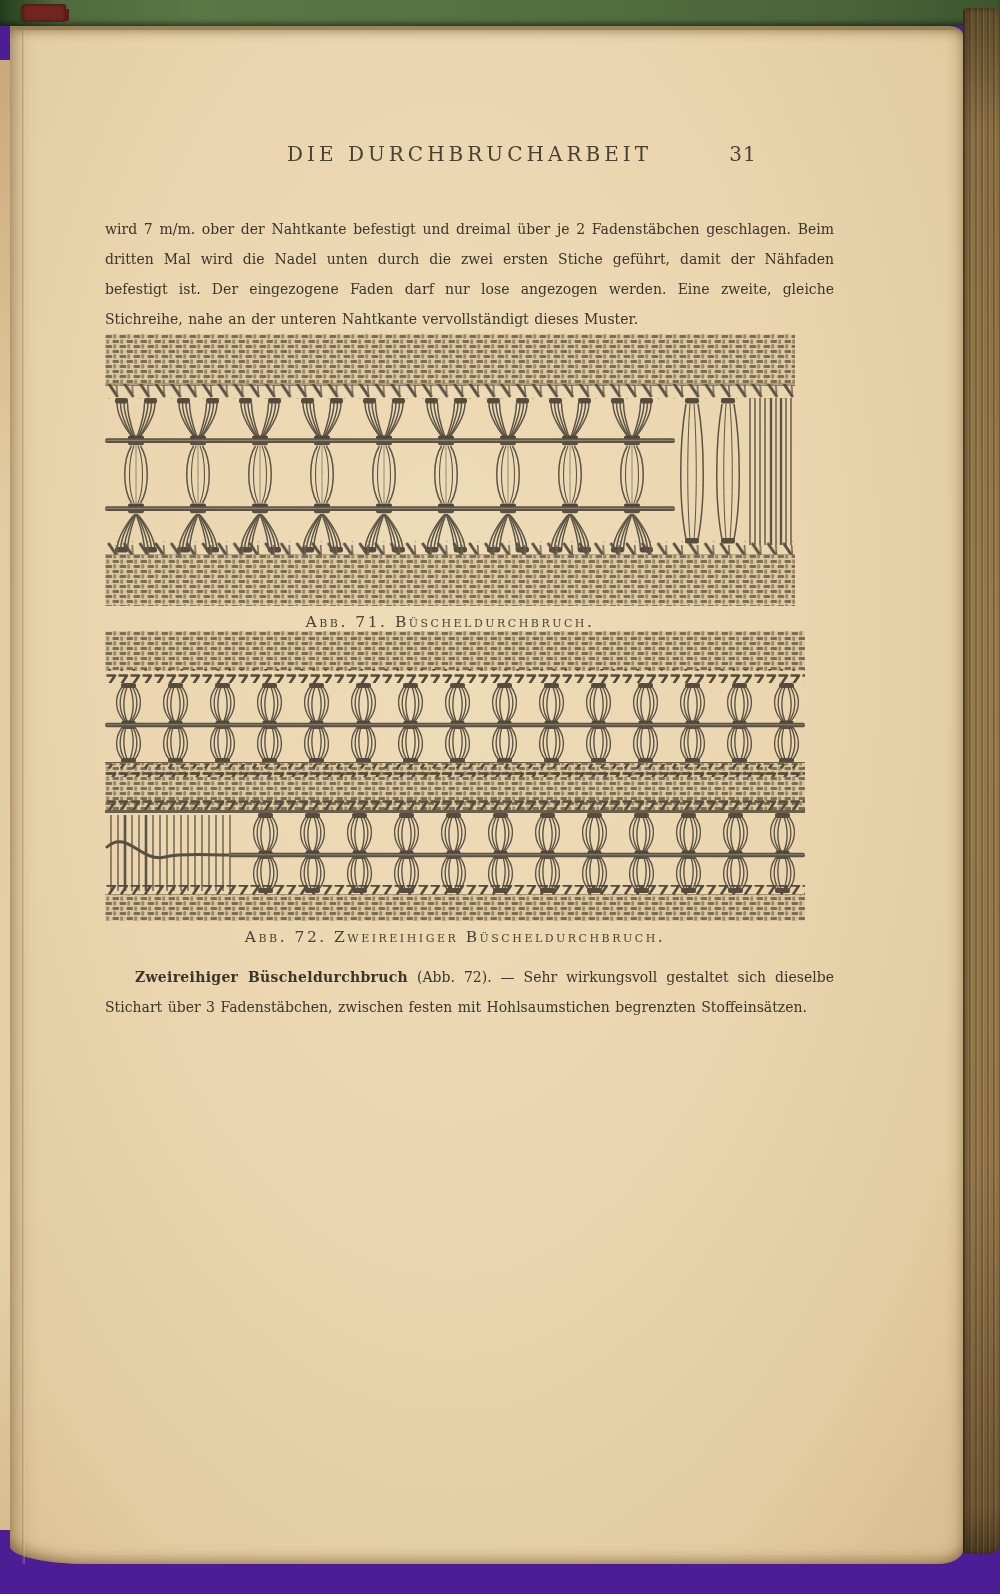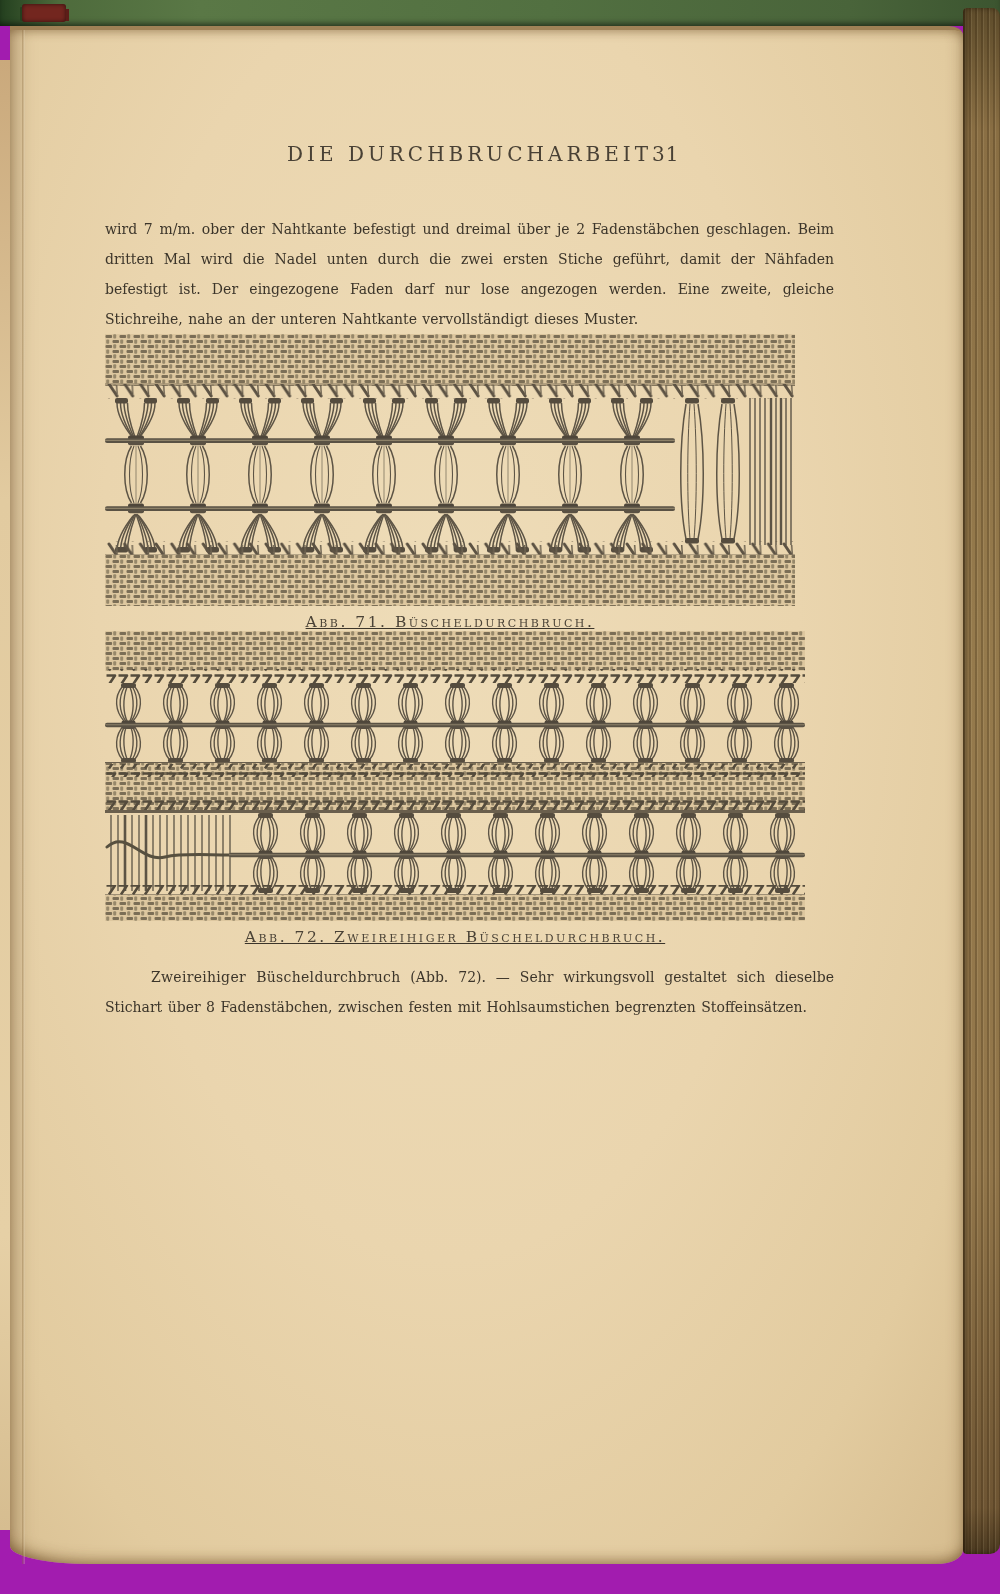--- a/index.html
+++ b/index.html
@@ -1,17 +1,17 @@
 <!DOCTYPE html>
 <html><head>
 <meta charset="utf-8">
 <style>
   html,body{margin:0;padding:0;background:#0b0905;}
   .scene{position:relative;width:1000px;height:1594px;overflow:hidden;
-         font-family:"DejaVu Serif","Liberation Serif",serif;background:#a21caf;}
+         font-family:"DejaVu Serif","Liberation Serif",serif;background:#4c1d95;}
 
   
   .cover-band{position:absolute;left:0;top:0;width:1000px;height:26px;
     background:linear-gradient(90deg,#24401f 0%,#4e6b3c 6%,#5a7846 20%,#527041 55%,#49643a 85%,#3c5530 100%);
     box-shadow:inset 0 -5px 6px -3px rgba(0,0,0,.6);}
   .cover-ornament{position:absolute;left:22px;top:4px;width:44px;height:18px;
     background:#73261f;border-radius:3px;
     box-shadow:6px 2px 0 -3px #5d1d18, -4px 1px 0 -2px #24401f, inset 0 0 4px rgba(0,0,0,.6);}
 
   
@@ -40,28 +40,28 @@
       inset 0 8px 10px -6px rgba(95,62,22,.35);}
   .crease{position:absolute;left:12px;top:0;width:3px;height:100%;
     background:linear-gradient(90deg,rgba(120,85,40,.35),rgba(255,245,220,.25));}
 
   .content{position:absolute;left:95px;top:112px;width:729px;color:#3c352a;}
 
   .running-head{display:flex;align-items:baseline;height:28px;margin-bottom:44px;
     font-size:20px;letter-spacing:4px;color:#494135;}
   .head-spacer{flex:1;}
   .head-title{white-space:nowrap;}
-  .head-page{flex:1;text-align:left;letter-spacing:1px;}
+  .head-page{flex:1;text-align:center;letter-spacing:1px;}
 
   p.body{margin:0;font-size:14px;line-height:30px;text-align:justify;
     color:#3c352a;word-spacing:1px;}
   p.indent{text-indent:30px;}
-  .lead{font-weight:400;letter-spacing:.3px;margin-left:16px;}
-
-  figure.fig{margin:0;text-decoration:underline;}
+  .lead{font-weight:700;letter-spacing:.3px;}
+
+  figure.fig{margin:0;}
   .fig71{margin:12px 0 0 26px;width:690px;}
   .fig72{margin:13px 0 0 18px;width:700px;}
   .caption{text-align:center;font-size:15.5px;letter-spacing:2.5px;
     font-variant:small-caps;color:#4a4236;margin-top:7px;white-space:nowrap;}
   .fig svg{display:block;}
   .p-after-fig{margin-top:16px !important;}
 </style>
 </head>
 <body>
 
@@ -246,18 +246,18 @@
           <path d="M2,216 C22,198 36,232 60,226 C78,222 100,224 124,224" stroke="#57503f" stroke-width="3" fill="none" stroke-linecap="round"></path>
           <rect x="124" y="221.8" width="576" height="4.4" rx="2" fill="#5a5244"></rect>
           <line x1="124" y1="223.8" x2="700" y2="223.8" stroke="#8d8168" stroke-width="1.1"></line>
           <rect x="0" y="254" width="700" height="13" fill="url(#f2z)"></rect>
           <rect x="0" y="263" width="700" height="3" fill="#6a5f4d" opacity="0.6"></rect>
           <rect x="0" y="264" width="700" height="26" fill="url(#f2w)"></rect>
         </svg>
         <figcaption class="caption">Abb. 72. Zweireihiger Büscheldurchbruch.</figcaption>
       </figure>
 
-      <p class="body indent p-after-fig"><span class="lead">Zweireihiger Büscheldurchbruch</span><span> (Abb. 72). — Sehr wirkungsvoll gestaltet sich dieselbe Stichart über 8 Fadenstäbchen, zwischen festen mit Hohlsaumstichen begrenzten Stoffeinsätzen.</span></p>
+      <p class="body indent p-after-fig"><span class="lead">Zweireihiger Büscheldurchbruch</span><span> (Abb. 72). — Sehr wirkungsvoll gestaltet sich dieselbe Stichart über 3 Fadenstäbchen, zwischen festen mit Hohlsaumstichen begrenzten Stoffeinsätzen.</span></p>
 
 
     </div>
   </div>
 </div>
 
 </body></html>

